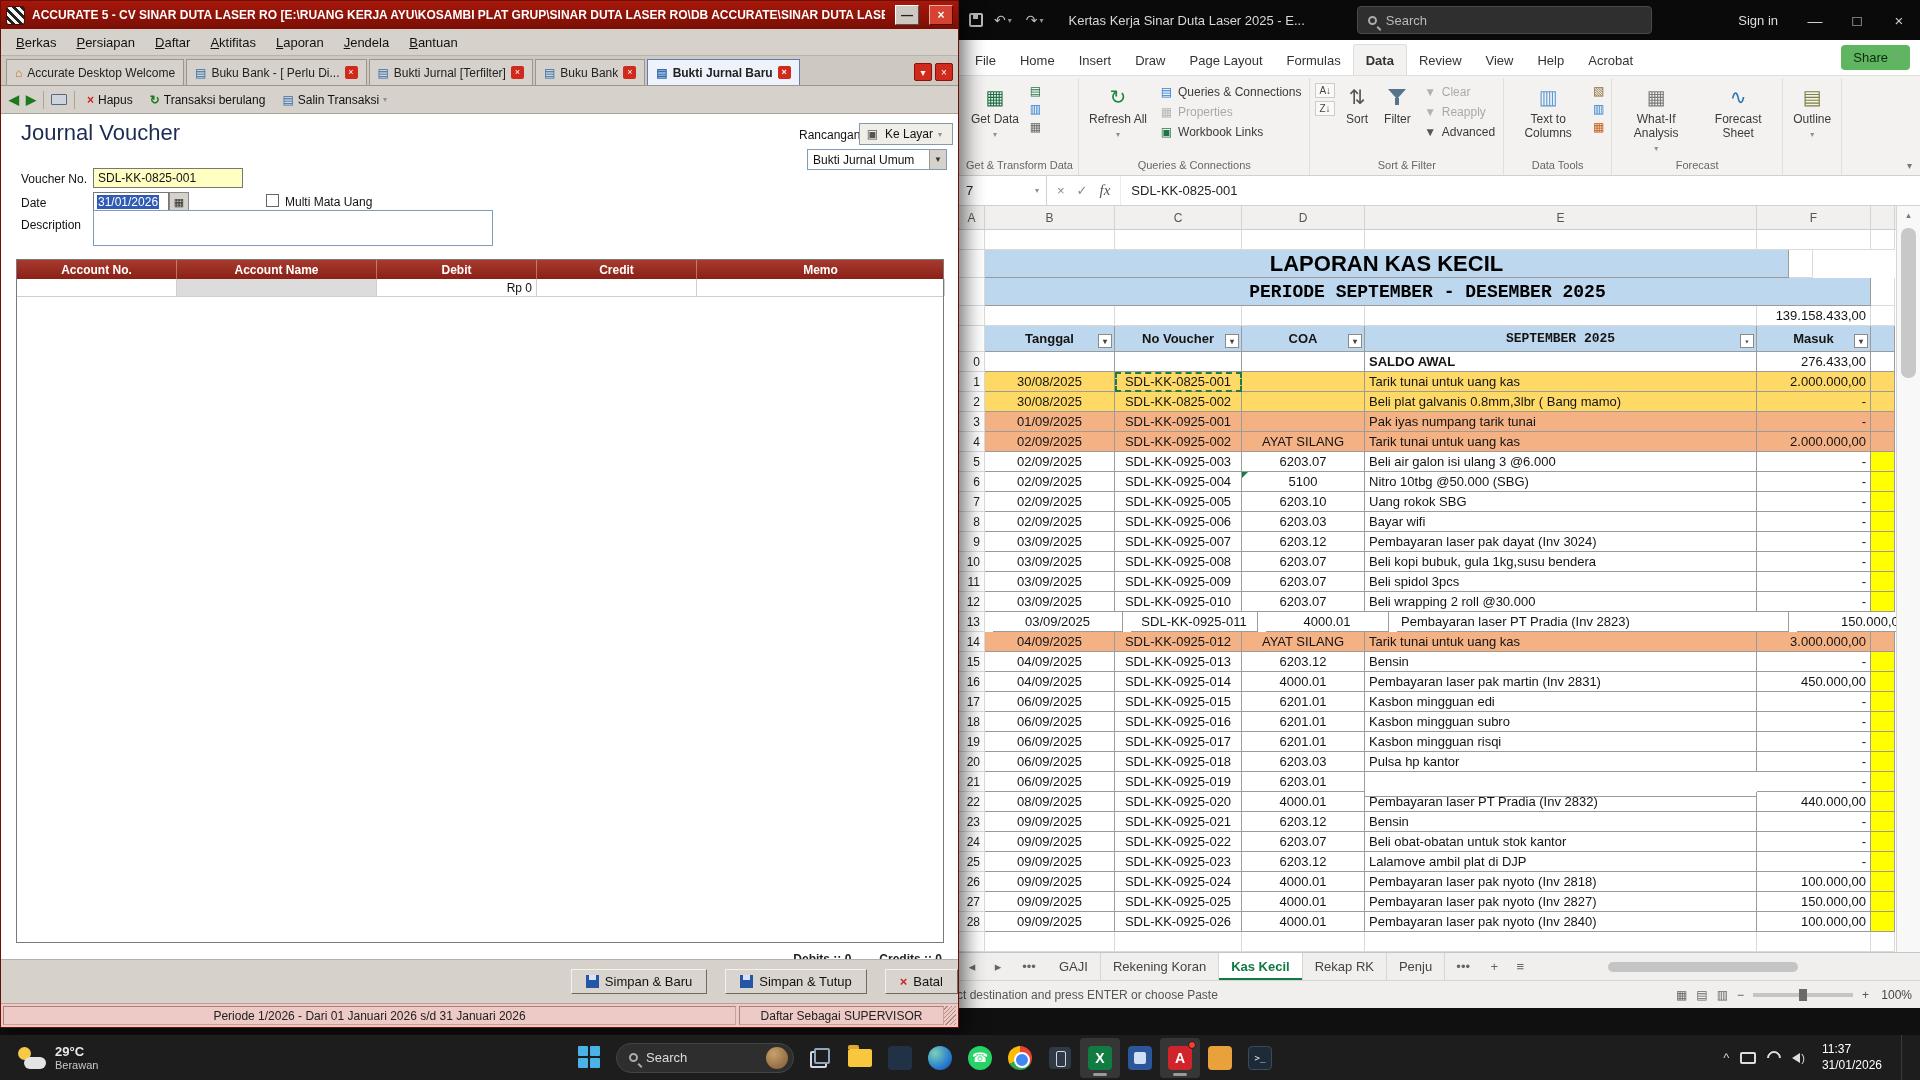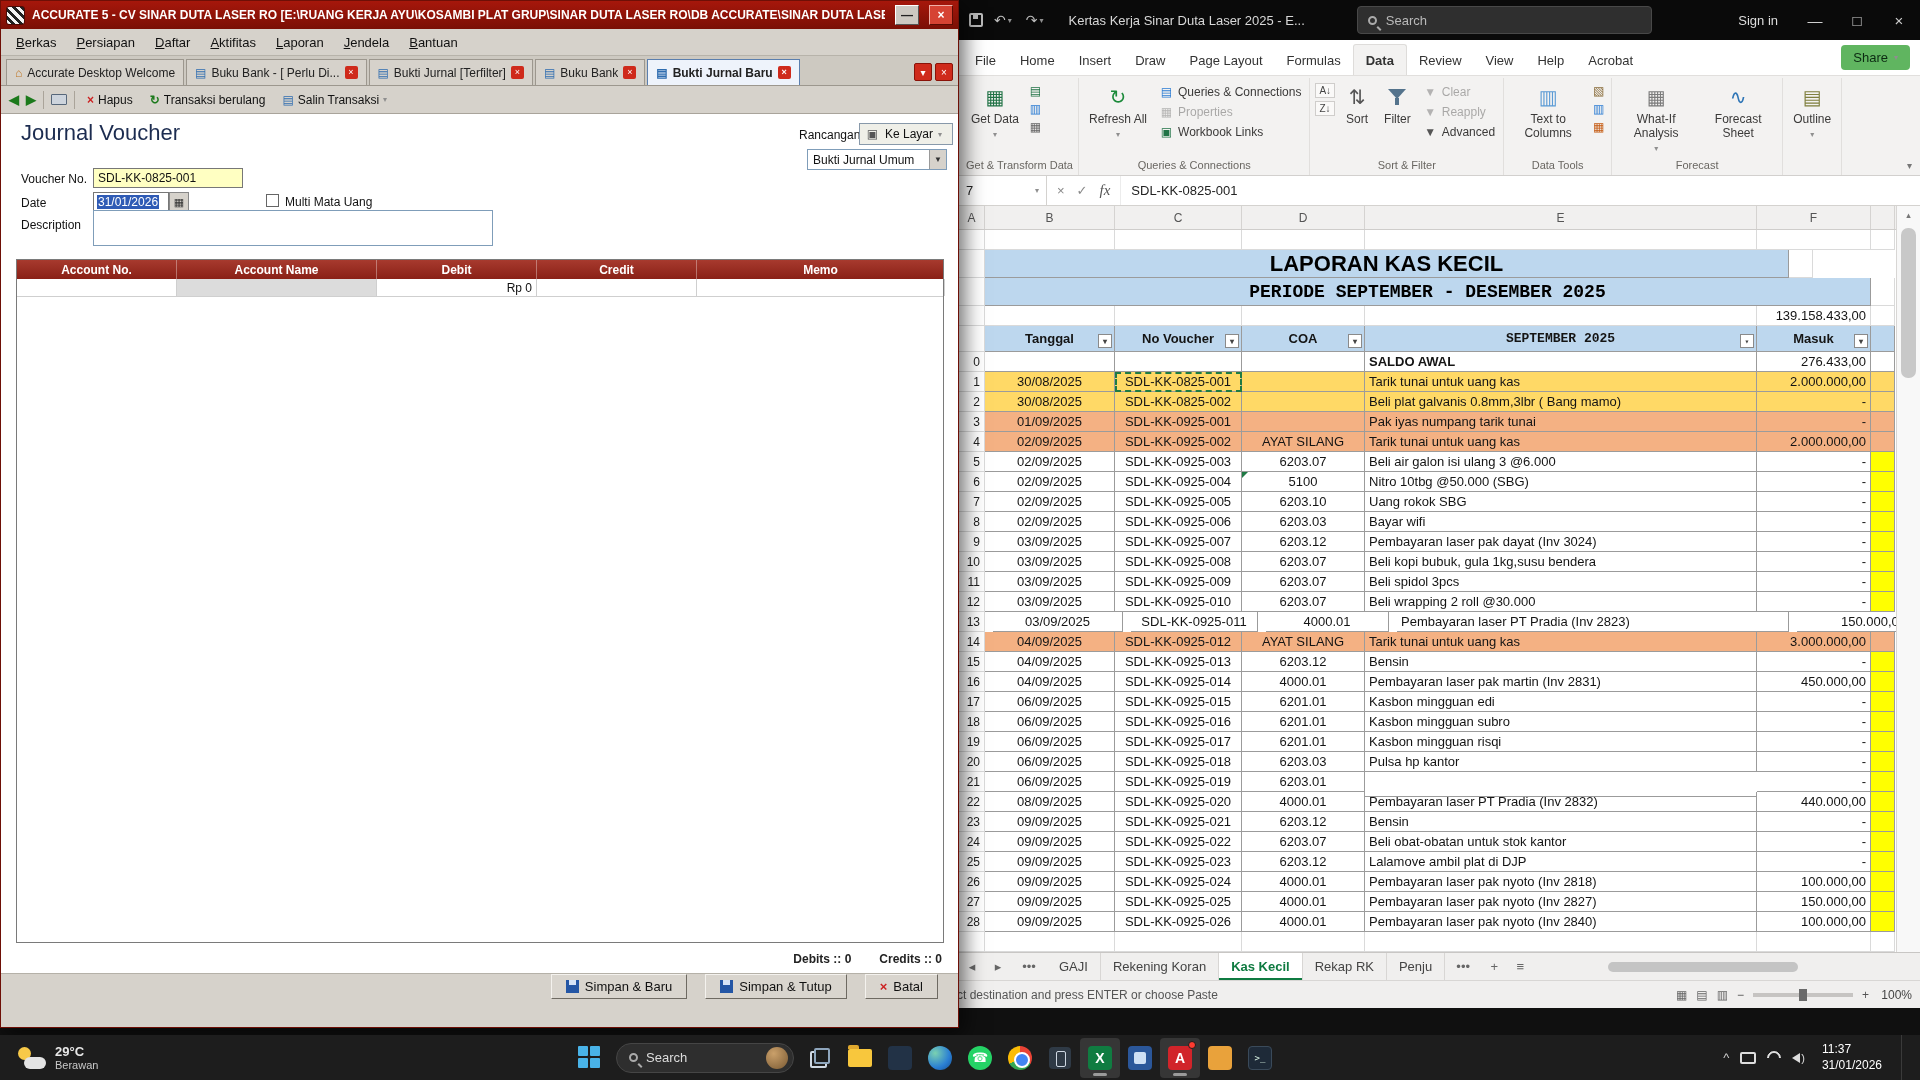--- a/index.html
+++ b/index.html
@@ -119,21 +119,21 @@
 .f-datebtn{position:absolute;left:168px;top:78px;width:20px;height:20px;background:#d6d2cb;border:1px solid #888;display:flex;align-items:center;justify-content:center;font-size:11px;color:#333}
 .f-chk{position:absolute;left:265px;top:80px;width:13px;height:13px;border:1px solid #666;background:#fff}
 .f-desc{position:absolute;left:92px;top:96px;width:400px;height:36px;border:1px solid #7f9db9;background:#fff}
 .jv-table{position:absolute;left:15px;top:145px;width:928px;height:684px;border:1px solid #7a7a7a;background:#fff}
 .jv-thead{display:flex;height:19px;background:linear-gradient(#a73a2e,#8a2016)}
 .jvh{flex:none;color:#fff;font-size:12px;font-weight:bold;display:flex;align-items:center;justify-content:center;border-right:1px solid rgba(255,255,255,.35)}
 .jv-row{display:flex;height:18px;border-bottom:1px solid #cfcfcf}
 .jvc{flex:none;border-right:1px solid #cfcfcf;display:flex;align-items:center;font-size:12px;padding:0 4px}
 .jvc-gray{background:#dcdcdc}
 .totals{position:absolute;right:16px;top:838px;display:flex;gap:28px;font-size:12px;font-weight:bold;color:#222}
-.ac-buttons{height:54px;background:#d6d2cb;display:flex;align-items:flex-start;justify-content:flex-end;gap:18px;padding-right:20px;border-top:1px solid #b5b1a8;flex:none}
+.ac-buttons{height:44px;background:#d6d2cb;display:flex;align-items:center;justify-content:flex-end;gap:18px;border-top:1px solid #b5b1a8;flex:none}
 .ac-btn{display:flex;align-items:center;gap:6px;background:#d9d5ce;border:1px solid #6e6a62;border-top-color:#f4f2ee;border-left-color:#f4f2ee;padding:4px 14px;font-size:13px;color:#111}
 .disk{width:13px;height:13px;background:#2456a5;position:relative}
 .disk::after{content:"";position:absolute;left:3px;top:0;width:7px;height:5px;background:#d7e4f7}
 .ac-status{height:24px;background:#edcac5;display:flex;align-items:stretch;font-size:12px;color:#222;border-top:1px solid #c09d99;padding:2px;flex:none}
 .seg{border:1px solid #c5a29e;border-top-color:#a8827e;border-left-color:#a8827e;display:flex;align-items:center;justify-content:center}
 .seg-left{flex:1}
 .seg-right{width:205px;margin-left:3px}
 .grip{width:12px;background:repeating-linear-gradient(135deg,#edcac5 0 2px,#b08a85 2px 3px)}
 
 
@@ -839,20 +839,25 @@
     <div class="ac-btn">
         <span class="disk"></span>
         <span>Simpan &amp; Tutup</span>
       </div>
     <div class="ac-btn">
         <span class="redx">×</span>
         <span>Batal</span>
       </div>
   </div>
 
+  <div class="ac-status">
+    <div class="seg seg-left">Periode 1/2026 - Dari 01 Januari 2026 s/d 31 Januari 2026</div>
+    <div class="seg seg-right">Daftar Sebagai SUPERVISOR</div>
+    <div class="grip"></div>
+  </div>
 </div>
 
 <div id="taskbar">
   <div class="tb-weather">
     <span class="wx">
         <span class="wx-sun"></span>
         <span class="wx-cloud"></span>
       </span>
     <span>
       <div class="wx-temp">29°C</div>

